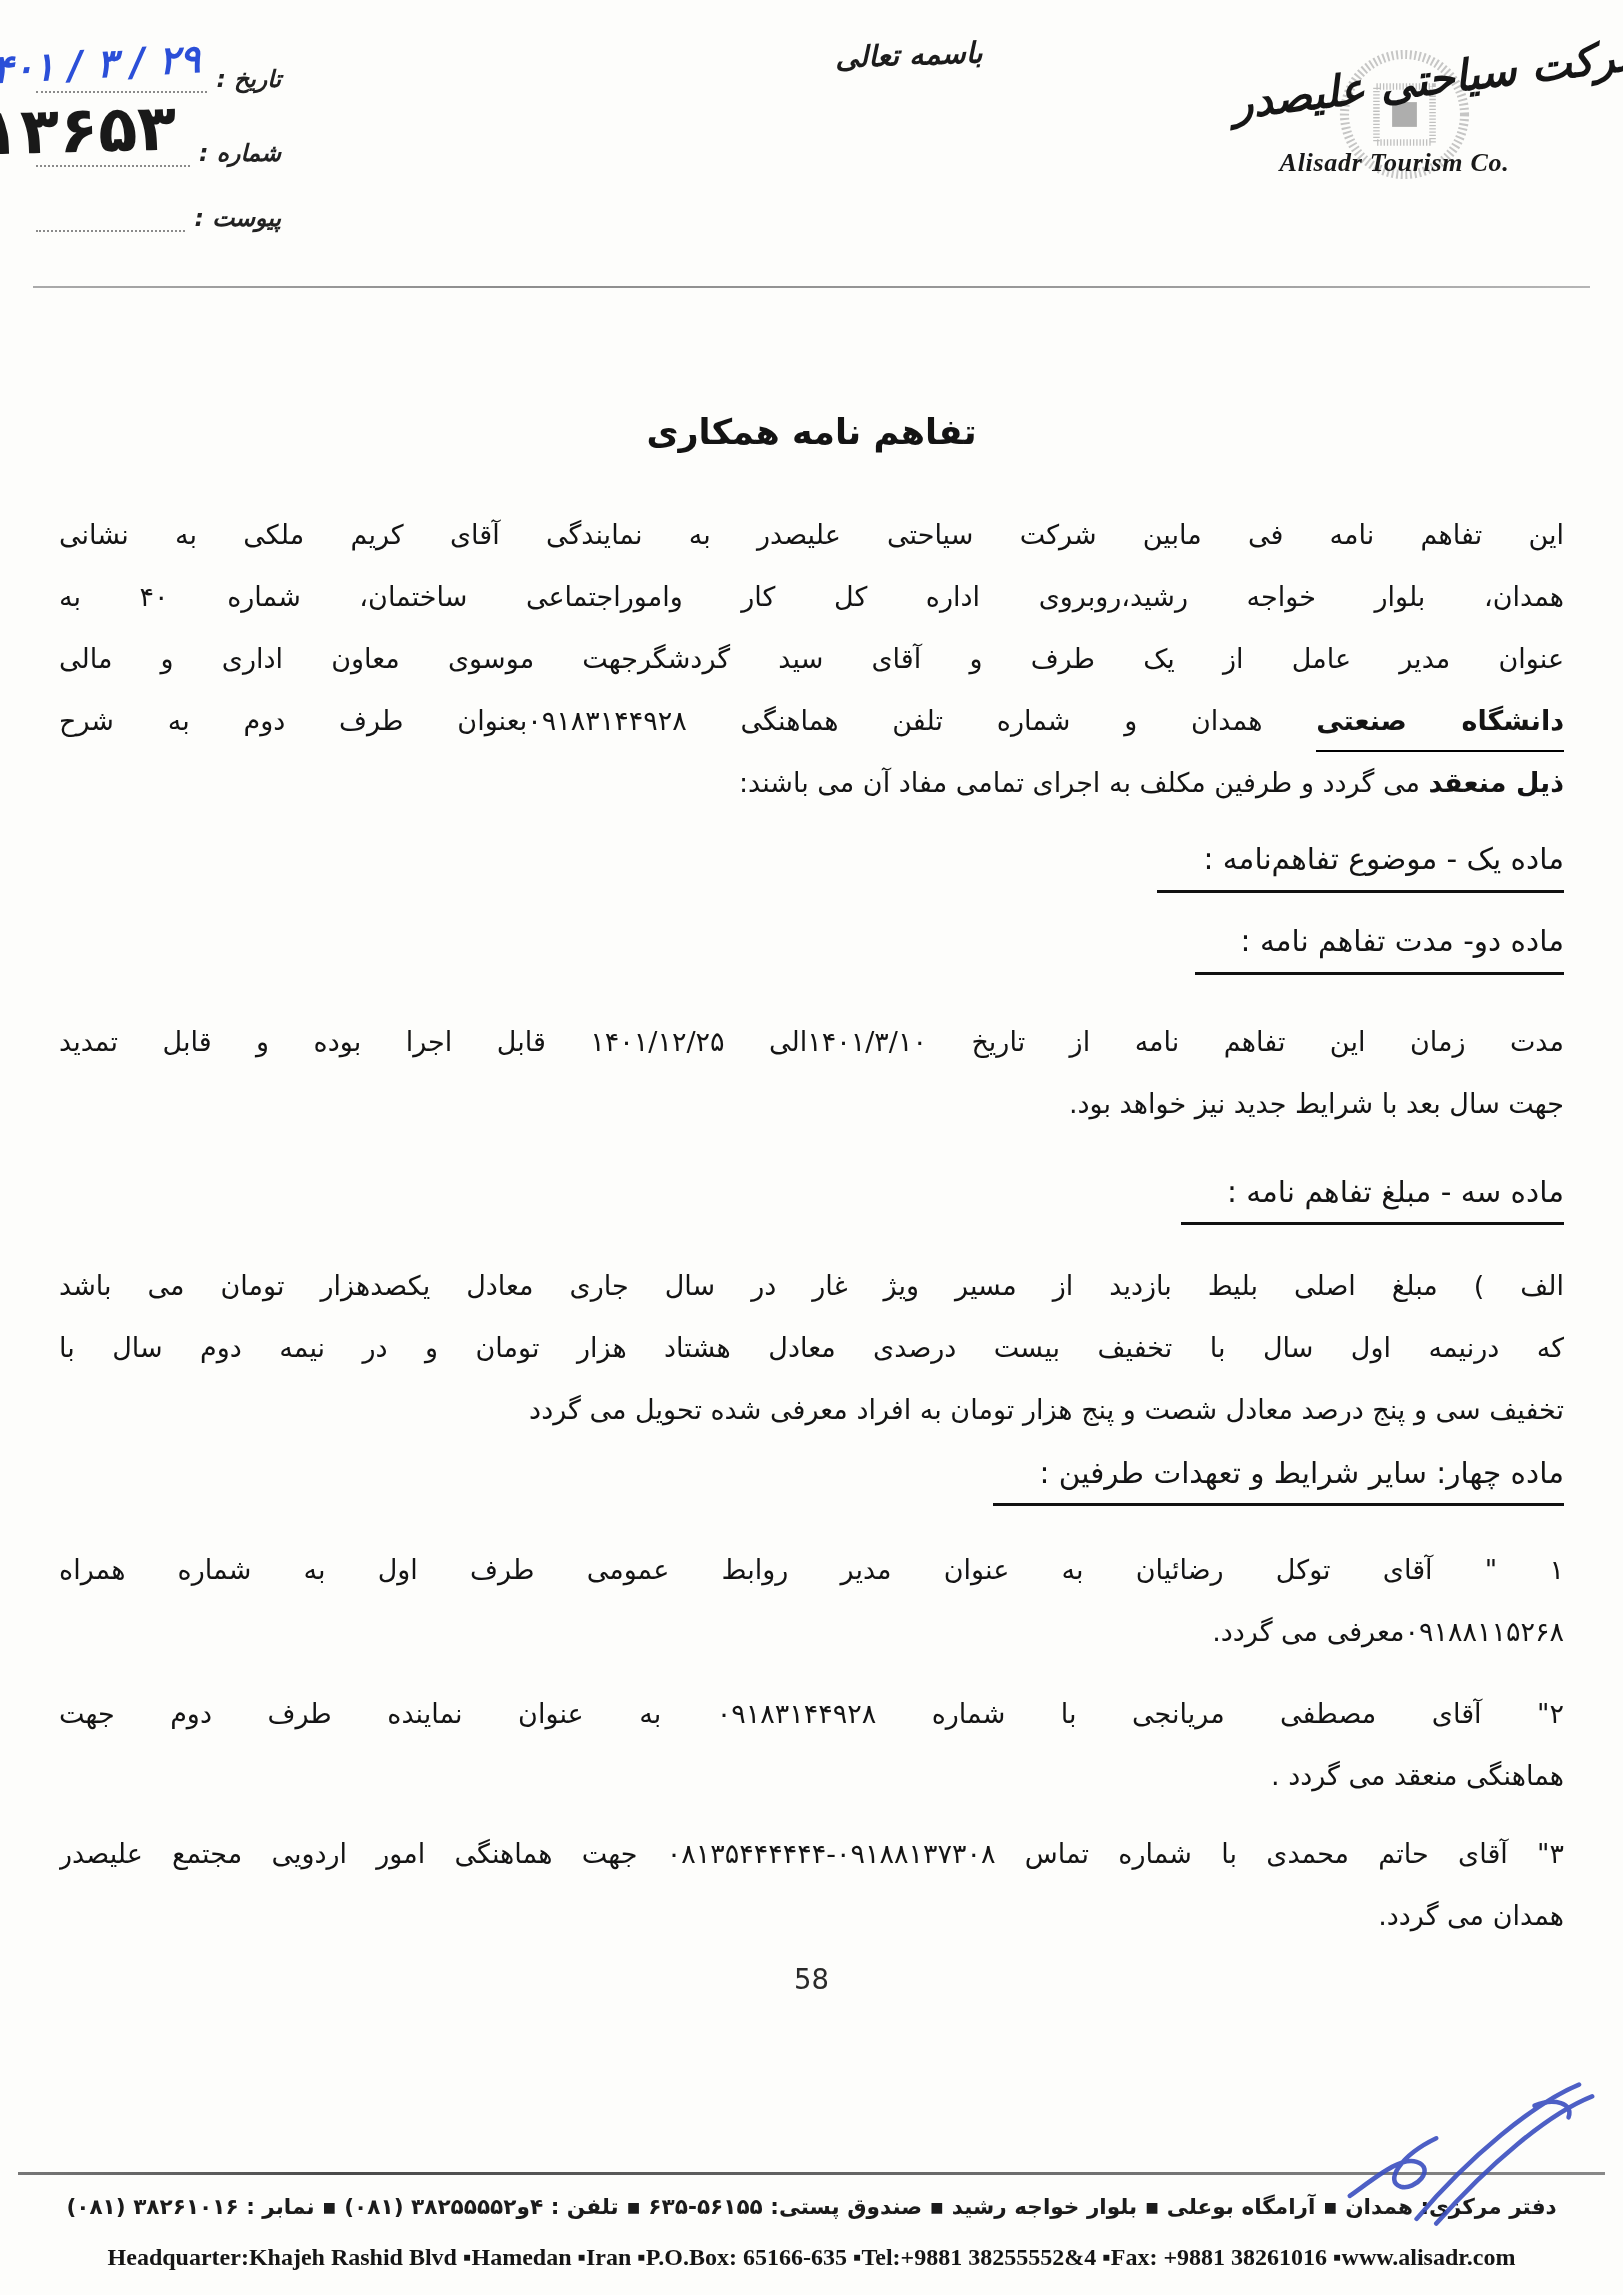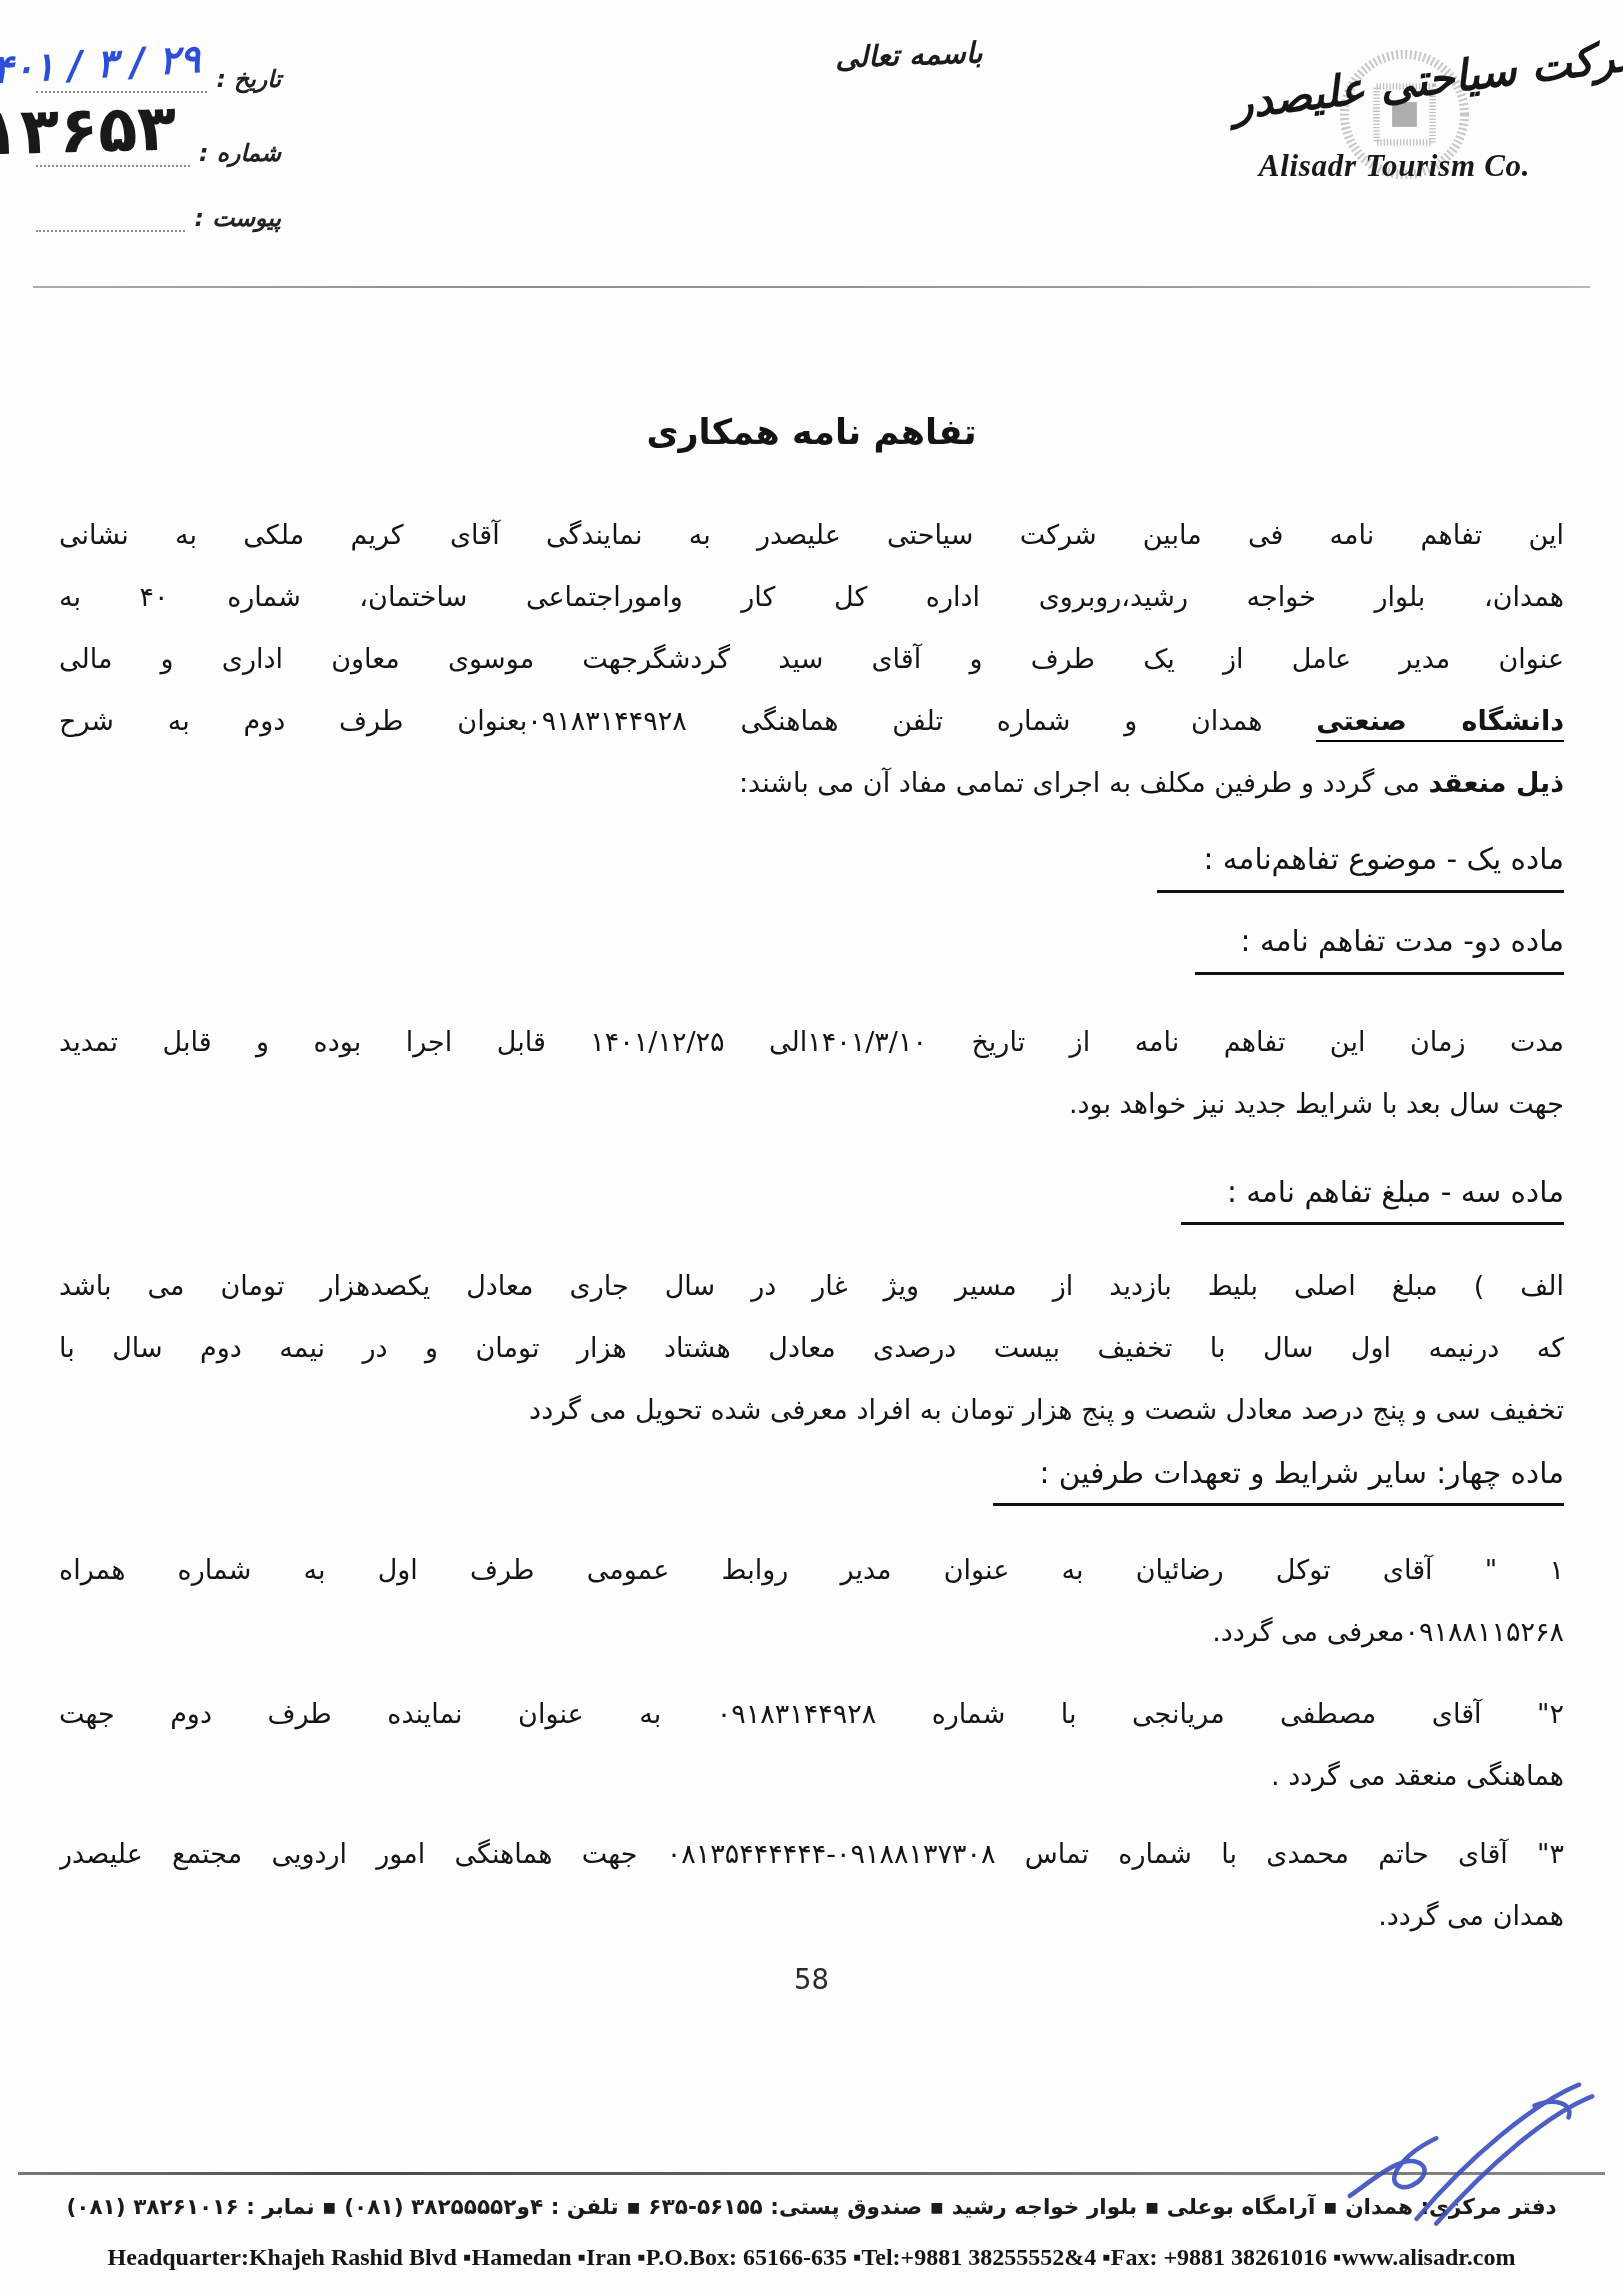--- a/index.html
+++ b/index.html
@@ -30,33 +30,33 @@
   }
   .logo { position:absolute; top:39px; right:65px; width:327px; text-align:center; }
   .logo-emblem { position:absolute; top:6.5px; right:85px; opacity:.55; }
   .logo-fa {
     position:relative; z-index:2; font-size:43px; font-weight:bold; font-style:italic;
     transform:rotate(-7deg); color:#161616; white-space:nowrap; margin-top:19.6px;
   }
   .logo-en {
     position:relative; z-index:2; margin-top:39px;
     font-family:"Liberation Serif", serif; font-weight:bold; font-style:italic;
-    font-size:31px; color:#191919; letter-spacing:0.7px; white-space:nowrap;
+    font-size:26px; color:#191919; letter-spacing:0.7px; white-space:nowrap;
   }
   .hdr-rule { position:absolute; top:286px; left:33px; right:33px; height:2px;
     background:linear-gradient(90deg,#aaa,#8d8d8d 30%,#9a9a9a 70%,#b5b5b5); }
   
   .doc-title { position:absolute; top:412px; left:0; right:0; text-align:center;
     font-size:35px; font-weight:bold; }
   .content { position:absolute; top:504px; left:59px; right:59px; direction:rtl; }
   .ln { font-size:27px; height:62px; line-height:62px; white-space:nowrap; overflow:hidden; }
   .just { text-align:justify; text-align-last:justify; }
   .rt { }
   .b { font-weight:bold; }
-  .ub { font-weight:bold; border-bottom:2.6px solid #000; padding-bottom:4px; }
+  .ub { font-weight:bold; border-bottom:2.6px solid #000; padding-bottom:14px; }
   .art-heading { margin:0; }
   .art-heading span {
     display:inline-block; font-size:29.5px; font-weight:normal; line-height:39px;
     border-bottom:3.3px solid #111; padding-bottom:10.5px; padding-inline-end:46px;
   }
   .mt40{margin-top:26px}.mt55{margin-top:36px}.mt45{margin-top:29.5px}
   .mt35{margin-top:38px}.mt20{margin-top:13px}.mt50{margin-top:33px}
   .mt30{margin-top:19.6px}.mt25{margin-top:16.4px}
   .pgnum { text-align:center; direction:ltr; font-size:27.5px; color:#2a2a2a; margin-top:13px; height:39px; line-height:39px; }
   

